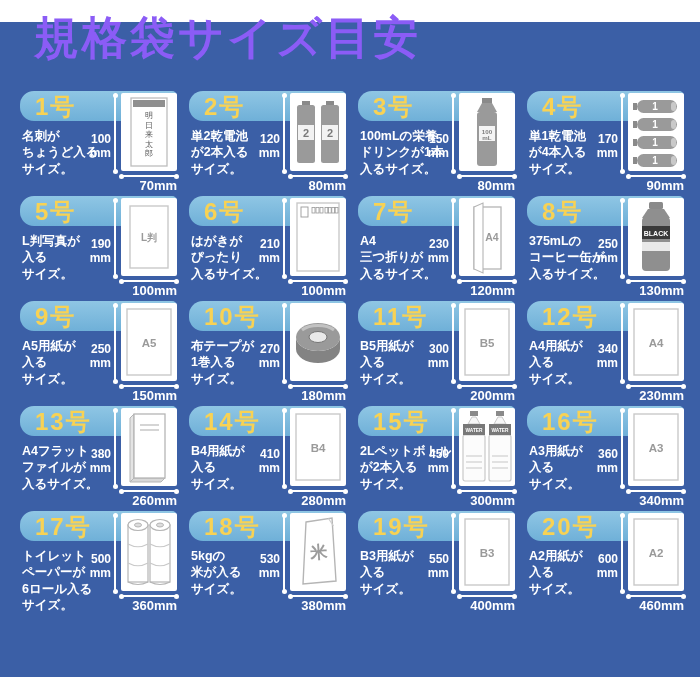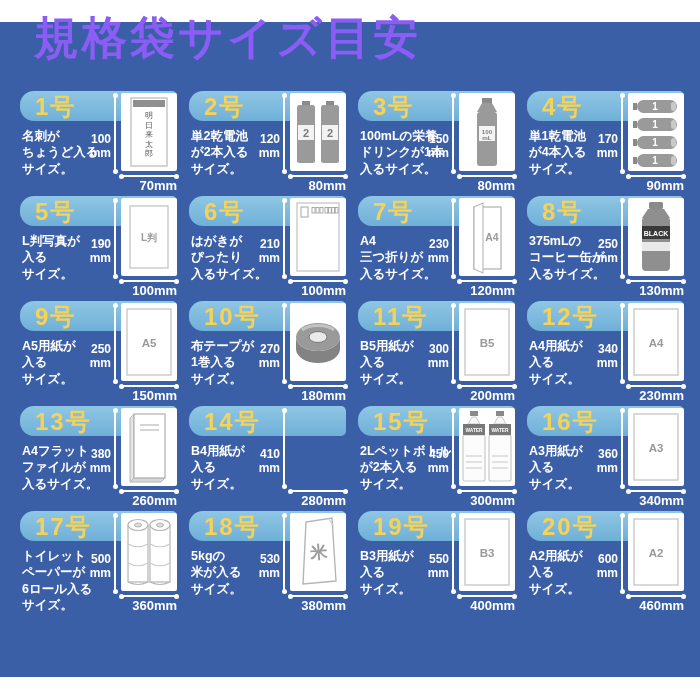--- a/index.html
+++ b/index.html
@@ -343,20 +343,26 @@
     </div>
     <div class="cell">
       <div class="bar"></div>
       <div class="num">14号</div>
       <div class="desc">B4用紙が
 入る
 サイズ。</div>
       <div class="hmeas">410
 mm</div>
       <div class="vline"></div>
+      <div class="box">
+        <svg viewBox="0 0 56 78" width="56" height="78">
+          <rect x="6" y="6" width="44" height="66" fill="#fff" stroke="#c9c9c9" stroke-width="1.4"></rect>
+              <text x="28" y="43.5" font-size="11.5" font-weight="bold" fill="#9a9a9a" text-anchor="middle">B4</text>
+        </svg>
+      </div>
       <div class="hline"></div>
       <div class="wlabel">280mm</div>
     </div>
     <div class="cell">
       <div class="bar"></div>
       <div class="num">15号</div>
       <div class="desc">2Lペットボトル
 が2本入る
 サイズ。</div>
       <div class="hmeas">450

